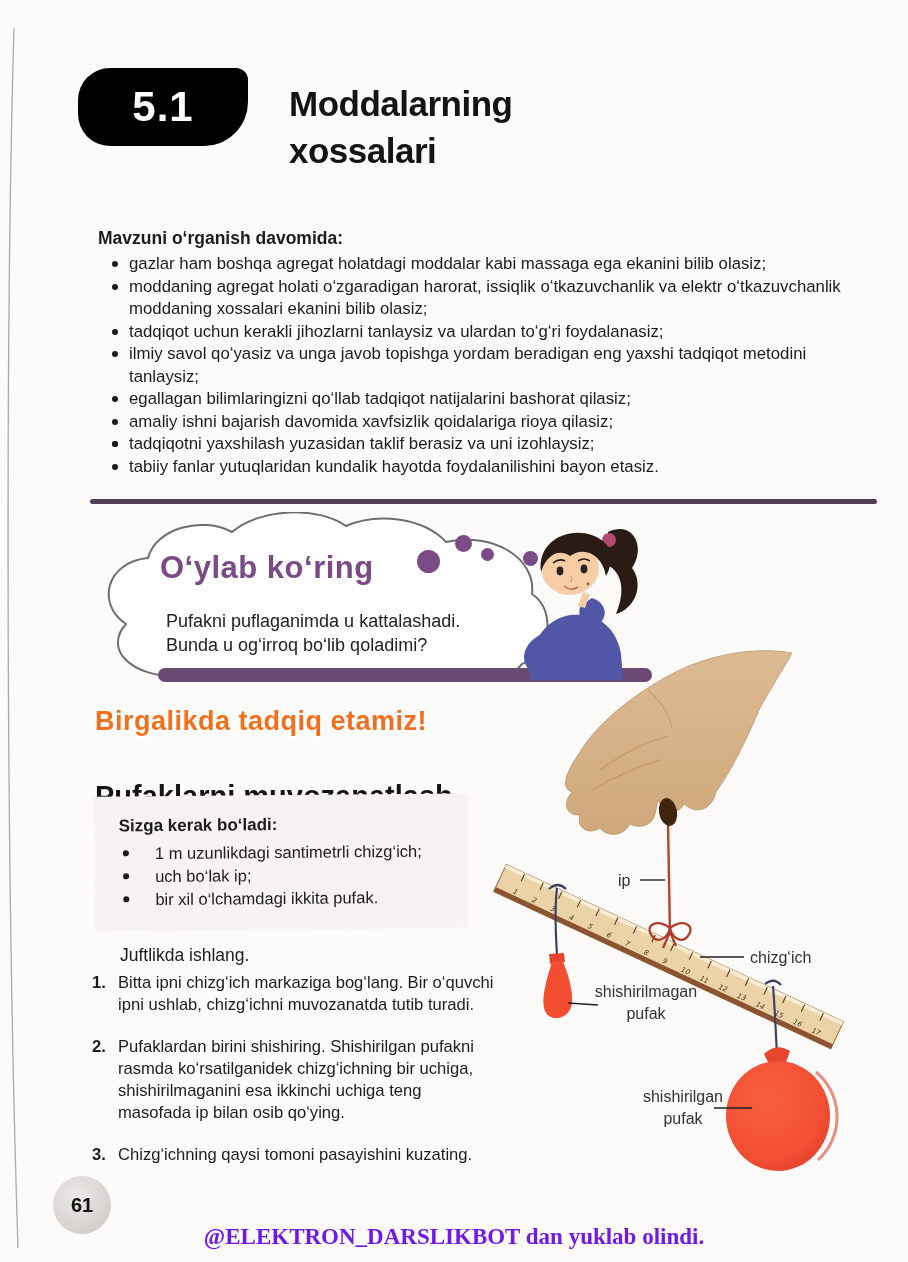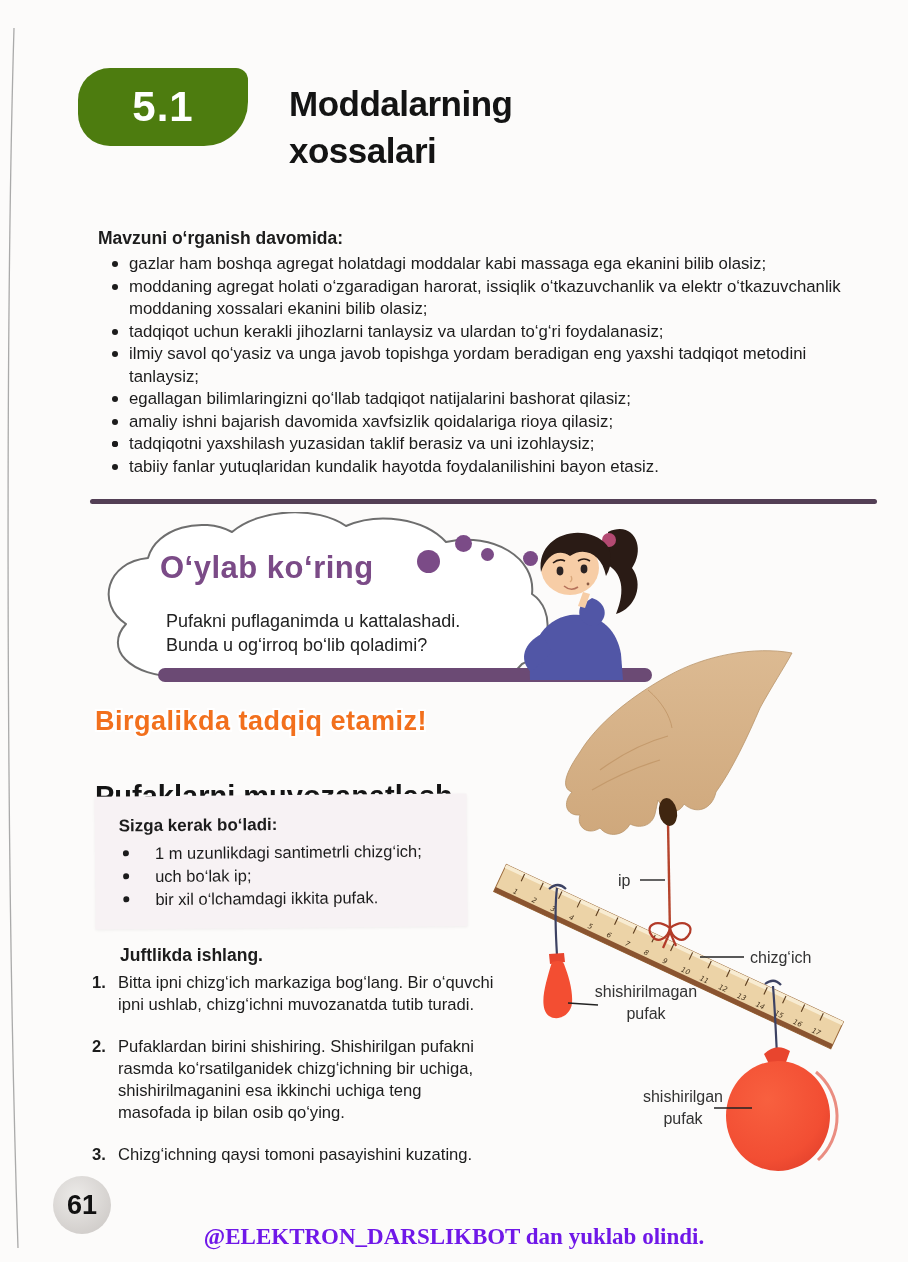--- a/index.html
+++ b/index.html
@@ -7,21 +7,21 @@
     width:908px;height:1262px;position:relative;overflow:hidden;
     background:#fcfbfa;
     font-family:"Liberation Sans",sans-serif;
     color:#1c1c1c;
   }
   .abs{position:absolute;}
 
   
   .sec-badge{
     left:78px;top:68px;width:170px;height:78px;
-    background:#4d7c0f;border-radius:32px 12px 44px 32px;
+    background:#000000;border-radius:32px 12px 44px 32px;
     display:flex;align-items:center;justify-content:center;
     color:#fff;font-size:42px;font-weight:800;letter-spacing:1px;
   }
   .page-title{
     left:289px;top:80px;width:420px;
     font-size:35px;font-weight:800;line-height:47px;color:#141414;
     letter-spacing:-0.5px;
   }
 
   
@@ -72,37 +72,37 @@
     background:#f7f2f4;transform:rotate(-0.5deg);
     box-shadow:0 1px 3px rgba(0,0,0,0.05);
   }
   .materials .m-title{font-weight:700;font-size:17px;margin:20px 0 6px 24px;}
   .materials ul{list-style:none;margin:0;padding:0;}
   .materials li{position:relative;padding-left:60px;font-size:16.5px;line-height:23px;}
   .materials li .dot{
     position:absolute;left:28px;top:8px;width:6px;height:6px;border-radius:50%;background:#1c1c1c;
   }
 
-  .pairwork-title{left:120px;top:945px;font-size:17.5px;font-weight:700;}
+  .pairwork-title{left:120px;top:945px;font-size:17.5px;font-weight:400;}
   .steps{left:92px;top:972px;width:402px;}
   .steps .step{display:flex;margin-bottom:20px;font-size:16.6px;line-height:22px;}
   .steps .num{font-weight:700;width:26px;flex:0 0 26px;}
 
   
   .figure{left:480px;top:640px;}
   .fig-label{font-size:16px;fill:#333;font-family:"Liberation Sans",sans-serif;}
   #ruler-ticks line{stroke:#5a3a1c;stroke-width:1.1;}
   #ruler-ticks text{font-size:7px;fill:#42301a;font-style:italic;font-family:"DejaVu Sans",sans-serif;}
 
   
   .pagenum{
     left:53px;top:1176px;width:58px;height:58px;border-radius:50%;
     background:radial-gradient(circle at 40% 35%,#eceae8,#c9c5c2);
     display:flex;align-items:center;justify-content:center;
-    font-size:27px;font-weight:800;color:#111;
+    font-size:20px;font-weight:800;color:#111;
   }
   .footer{
     left:0;top:1224px;width:908px;text-align:center;
     font-family:"Liberation Serif",serif;font-weight:700;font-size:23px;color:#7018e8;
   }
   .curl{left:0;top:0;}
 </style>
 </head>
 <body>
 

